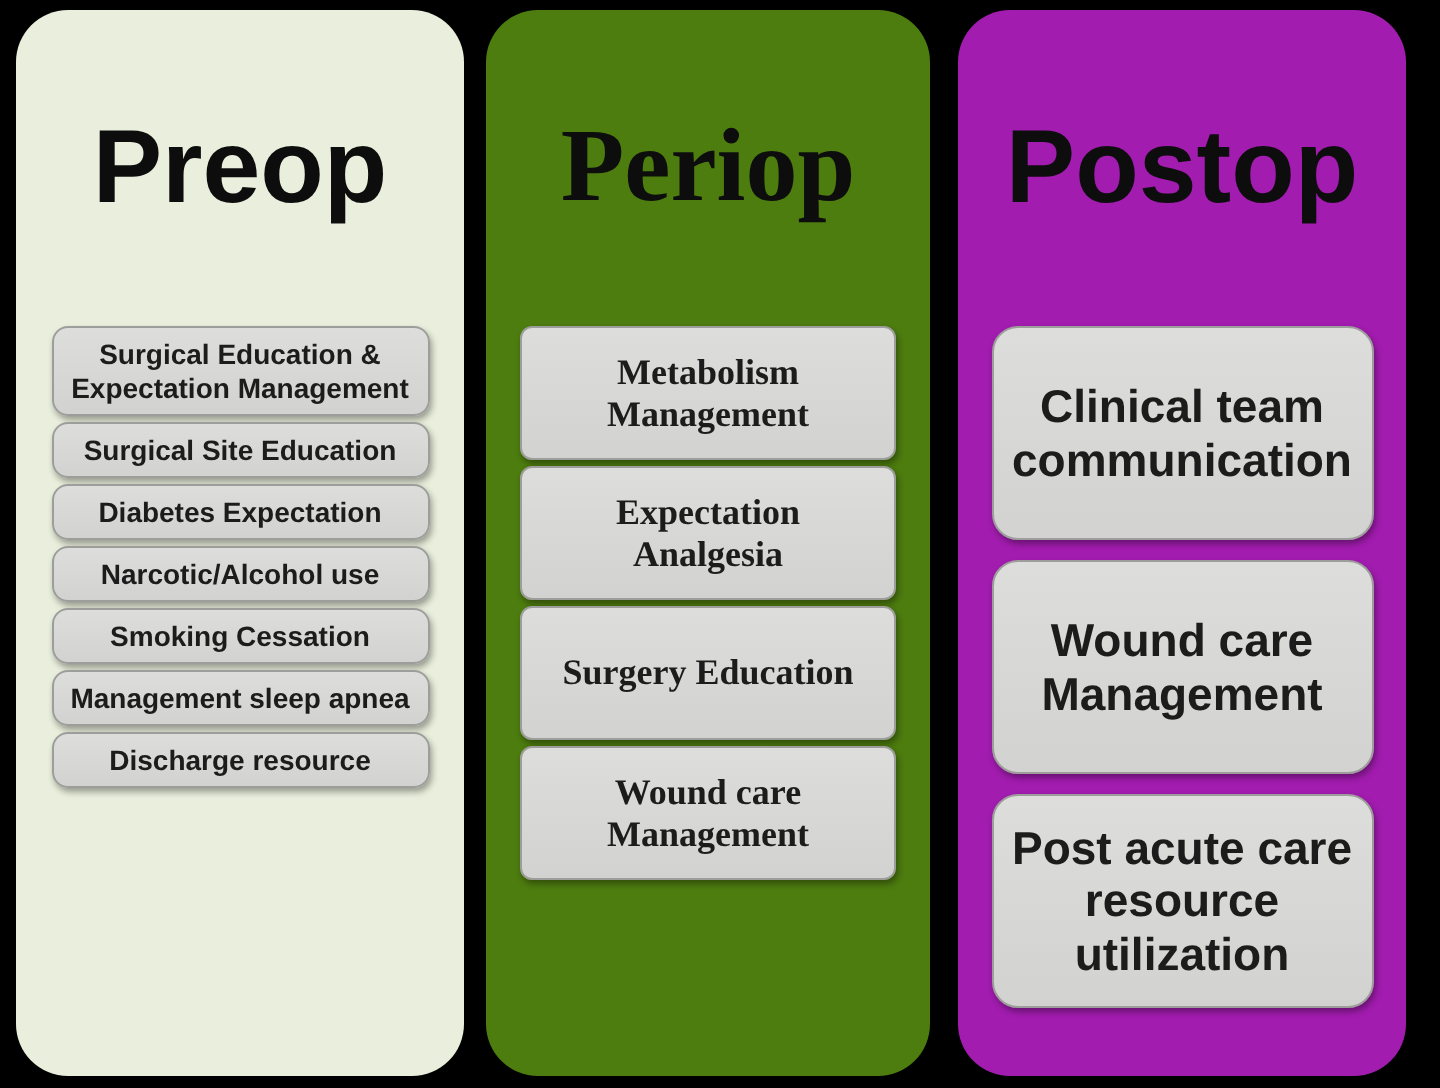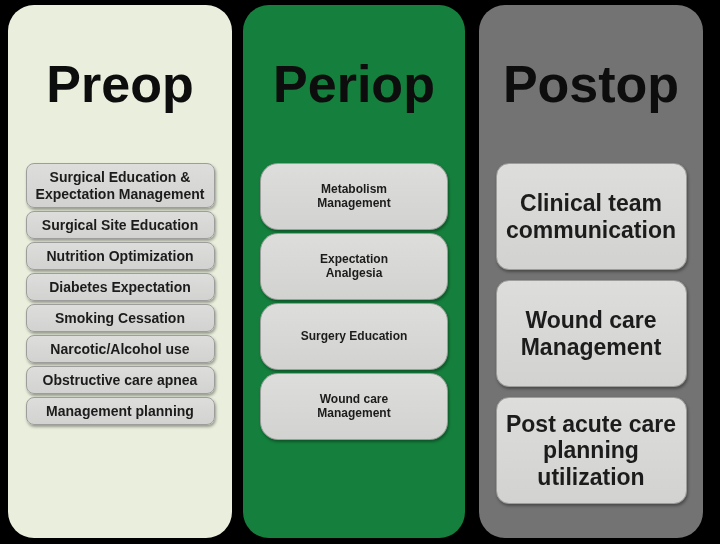--- a/index.html
+++ b/index.html
@@ -19,22 +19,22 @@
     position: absolute;
     top: 5px;
     height: 533px;
     border-radius: 26px;
     box-sizing: border-box;
     display: flex;
     flex-direction: column;
     align-items: center;
   }
   .col-preop  { left: 8px;   width: 224px; background: #e9efdc; }
-  .col-periop { left: 243px; width: 222px; background: #15803d; }
-  .col-postop { left: 479px; width: 224px; background: #737373; }
+  .col-periop { left: 243px; width: 222px; background: #4d7c0f; font-family: Liberation Serif, serif; }
+  .col-postop { left: 479px; width: 224px; background: #a21caf; }
 
   .title {
     height: 158px;
     margin: 0;
     display: flex;
     align-items: center;
     justify-content: center;
     font-size: 52px;
     font-weight: bold;
     color: #0d0d0d;
@@ -58,42 +58,41 @@
     background: linear-gradient(#dddddb, #d2d2d0);
     border: 1px solid #9d9d9b;
     box-shadow: 1px 2px 3px rgba(0,0,0,0.35);
     line-height: 1.15;
   }
   .col-preop  .boxes { gap: 3px; }
   .col-preop  .box   { width: 189px; height: 28px; font-size: 14px; border-radius: 8px; }
   .col-preop  .box.tall { height: 45px; }
 
   .col-periop .boxes { gap: 3px; }
-  .col-periop .box   { width: 188px; height: 67px; font-size: 12px; border-radius: 18px; }
+  .col-periop .box   { width: 188px; height: 67px; font-size: 18px; border-radius: 6px; }
 
   .col-postop .boxes { gap: 10px; }
   .col-postop .box   { width: 191px; height: 107px; font-size: 23px; border-radius: 13px; }
 </style>
 </head>
 <body>
 
 <div class="stage">
 
   <section class="column col-preop">
     <h1 class="title">Preop</h1>
     <div class="boxes">
       <div class="box tall">Surgical Education &amp;
 Expectation Management</div>
       <div class="box">Surgical Site Education</div>
-      <div class="box">Nutrition Optimization</div>
       <div class="box">Diabetes Expectation</div>
+      <div class="box">Narcotic/Alcohol use</div>
       <div class="box">Smoking Cessation</div>
-      <div class="box">Narcotic/Alcohol use</div>
-      <div class="box">Obstructive care apnea</div>
-      <div class="box">Management planning</div>
+      <div class="box">Management sleep apnea</div>
+      <div class="box">Discharge resource</div>
     </div>
   </section>
 
   <section class="column col-periop">
     <h1 class="title">Periop</h1>
     <div class="boxes">
       <div class="box">Metabolism
 Management</div>
       <div class="box">Expectation
 Analgesia</div>
@@ -104,17 +103,17 @@
   </section>
 
   <section class="column col-postop">
     <h1 class="title">Postop</h1>
     <div class="boxes">
       <div class="box">Clinical team
 communication</div>
       <div class="box">Wound care
 Management</div>
       <div class="box">Post acute care
-planning utilization</div>
+resource utilization</div>
     </div>
   </section>
 
 </div>
 
 </body></html>

